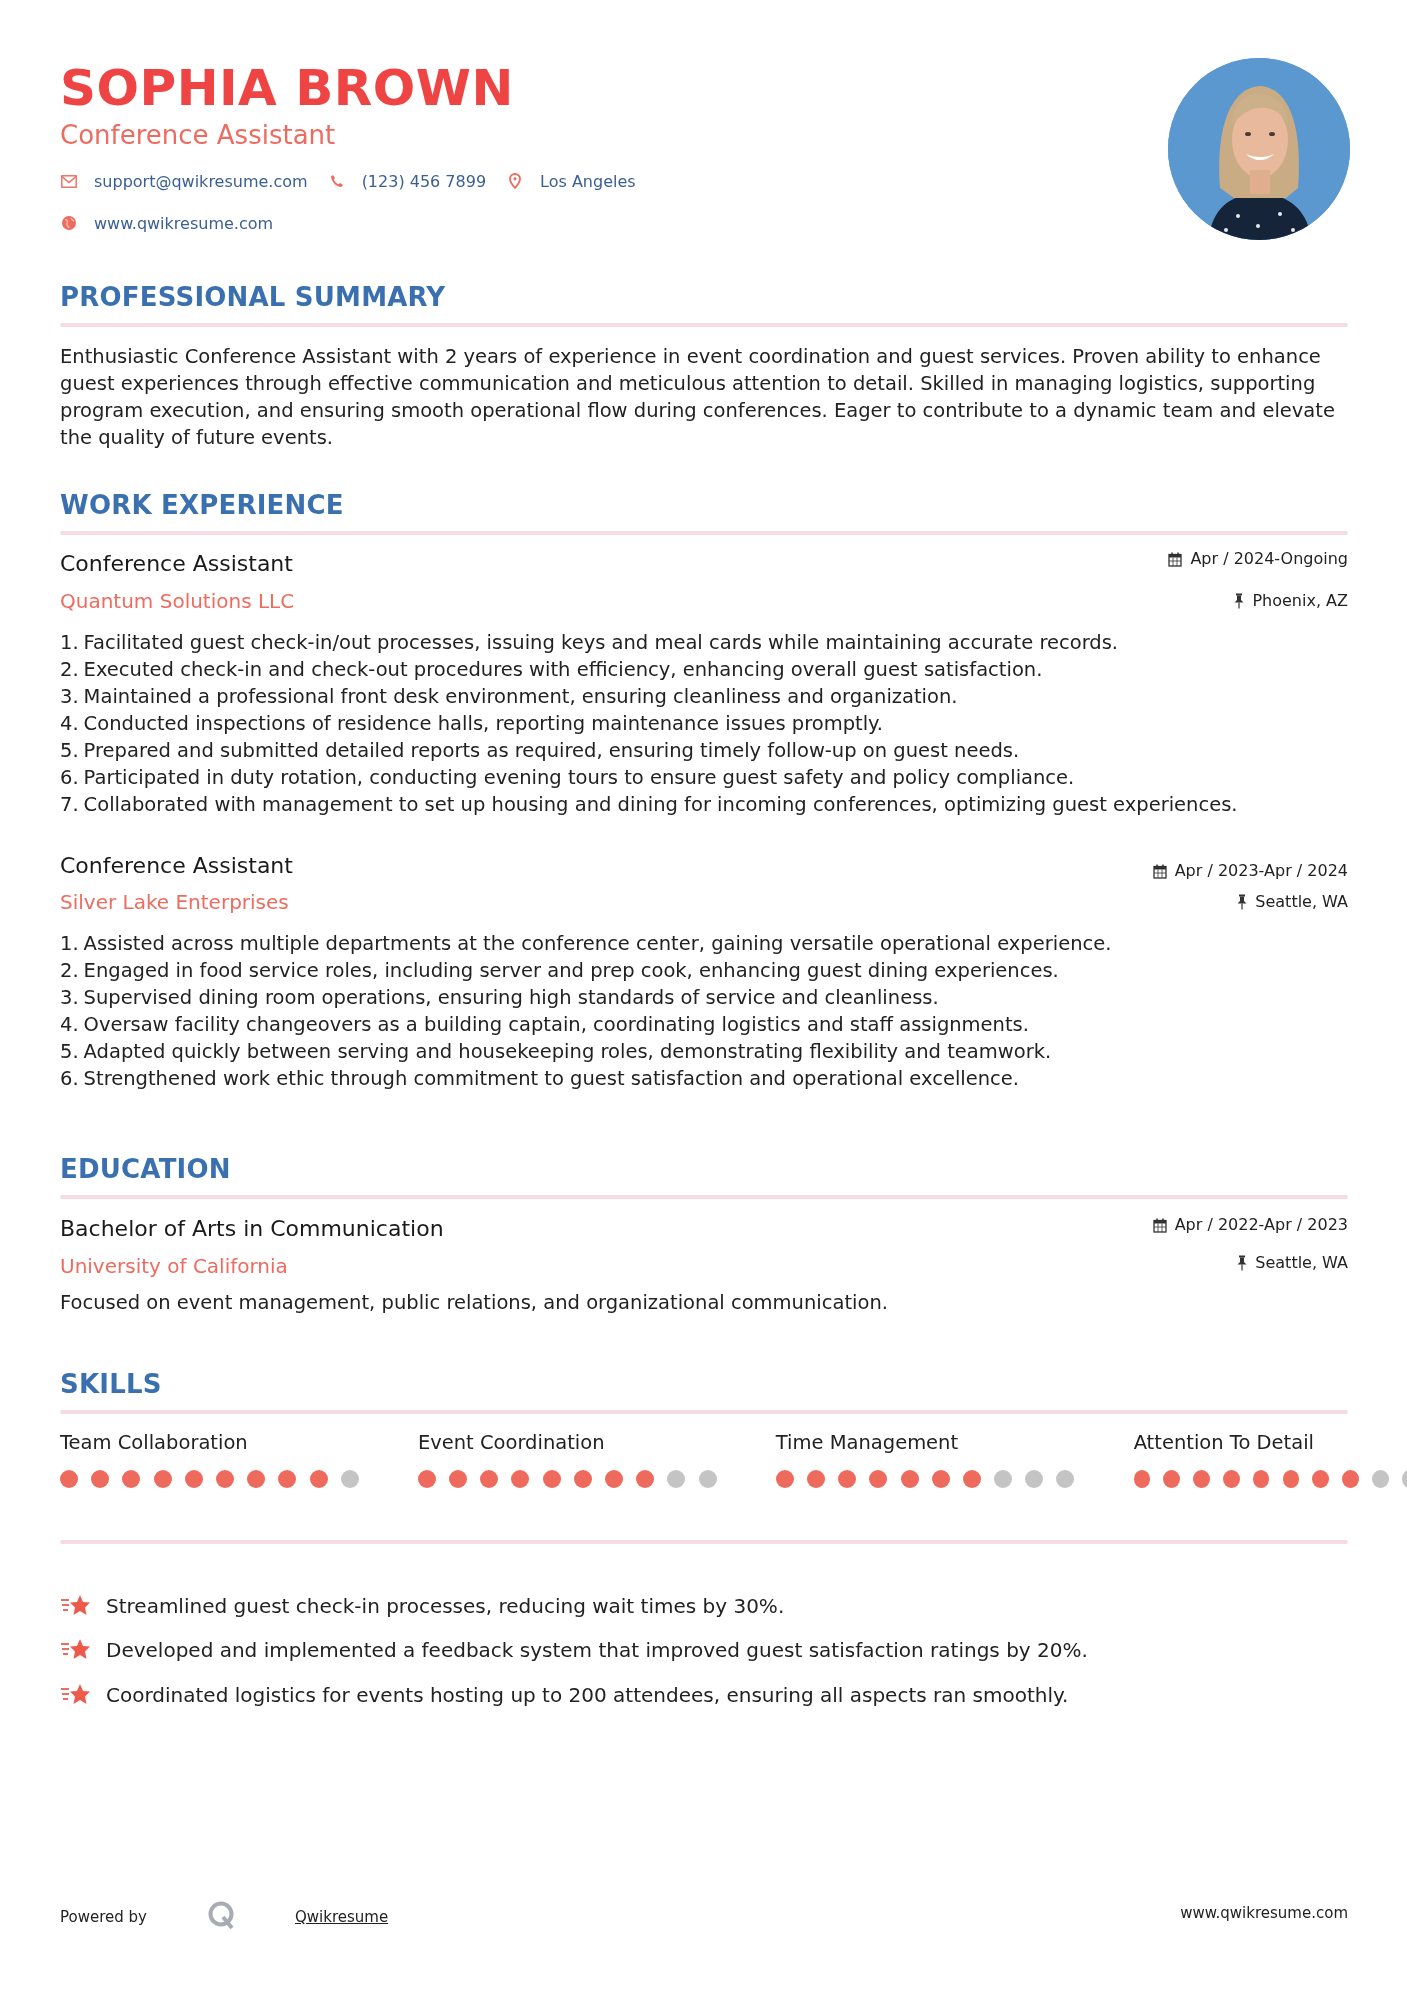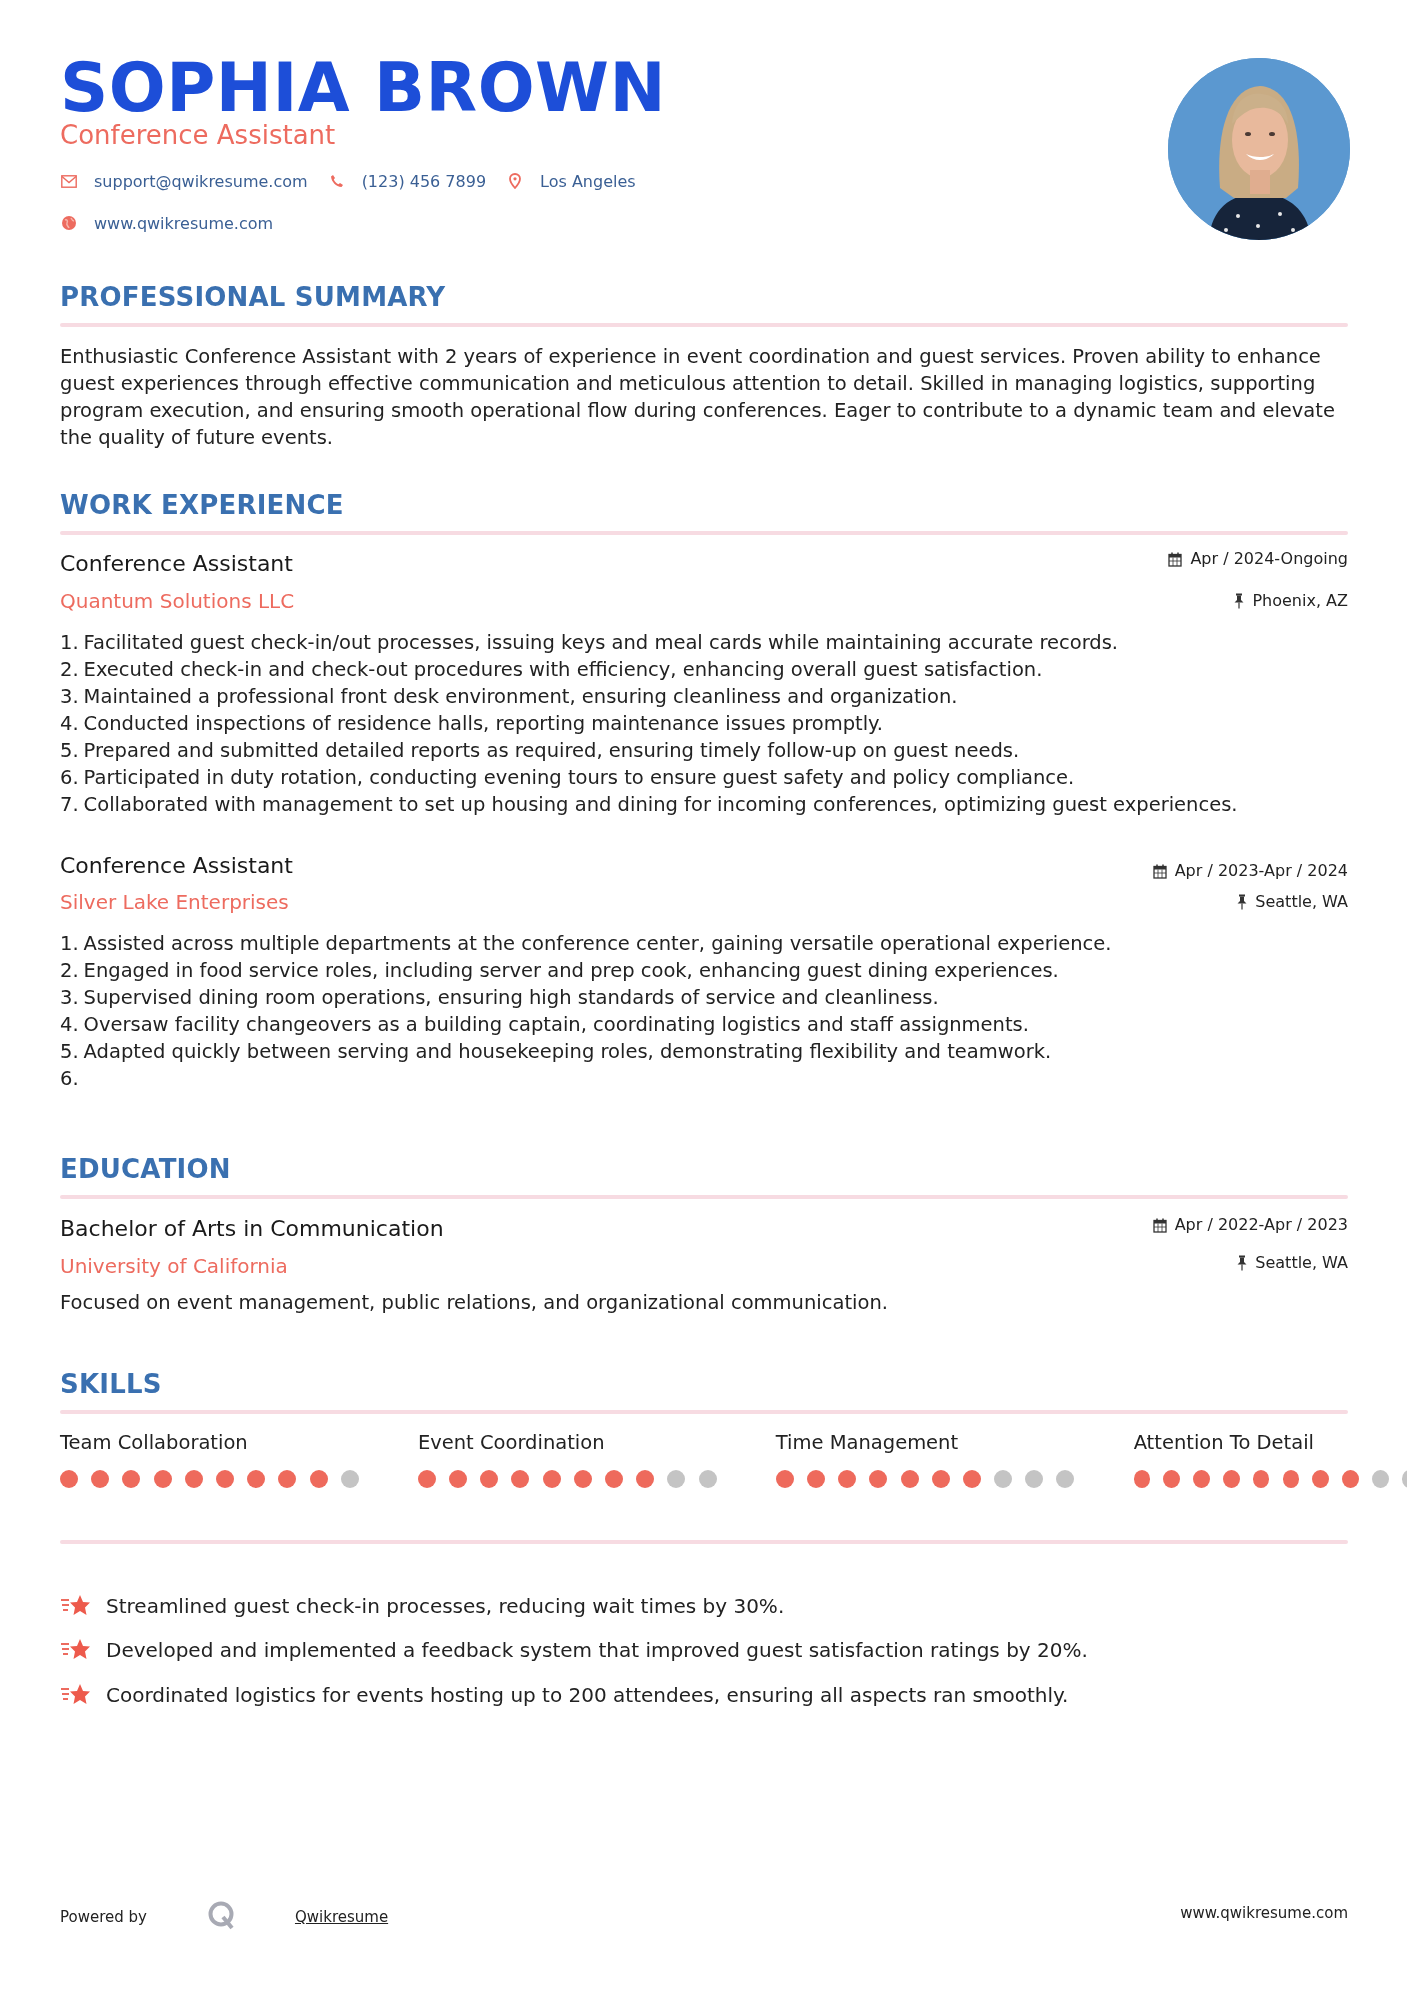--- a/index.html
+++ b/index.html
@@ -1,21 +1,21 @@
 <!DOCTYPE html>
 <html><head>
 <meta charset="utf-8">
 <style>
   * { margin: 0; padding: 0; box-sizing: border-box; }
   html, body { width: 1407px; height: 1990px; background: #ffffff; }
   body { font-family: "DejaVu Sans", "Liberation Sans", sans-serif; color: #222; position: relative; overflow: hidden; }
   .page { position: absolute; left: 60px; top: 0; width: 1288px; }
 
   
-  .name { position: absolute; top: 60px; left: 0; font-size: 67px; font-weight: bold; color: #1d4ed8; letter-spacing: 0.5px; line-height: 56px; }
+  .name { position: absolute; top: 60px; left: 0; font-size: 50px; font-weight: bold; color: #ef4444; letter-spacing: 0.5px; line-height: 56px; }
   .job-title { position: absolute; top: 119px; left: 0; font-size: 26px; color: #ed6b5f; line-height: 32px; }
   .contact-row { position: absolute; left: 0; display: flex; align-items: center; font-size: 16px; color: #3a5f94; }
   .contact-row.r1 { top: 172px; }
   .contact-row.r2 { top: 214px; }
   .contact-item { display: flex; margin-right: 20px; }
   .contact-item .ic { width: 18px; height: 18px; margin-right: 16px; display: inline-flex; align-items: center; justify-content: center; }
   .photo { position: absolute; left: 1108px; top: 58px; width: 182px; height: 182px; border-radius: 50%; background: #5b98d0; overflow: hidden; }
 
   
   .section-head { position: absolute; left: 0; width: 1288px; }
@@ -231,20 +231,21 @@
     <li>
         <span class="num">4.</span>
         <span>Oversaw facility changeovers as a building captain, coordinating logistics and staff assignments.</span>
       </li>
     <li>
         <span class="num">5.</span>
         <span>Adapted quickly between serving and housekeeping roles, demonstrating flexibility and teamwork.</span>
       </li>
     <li>
         <span class="num">6.</span>
+        <span>Strengthened work ethic through commitment to guest satisfaction and operational excellence.</span>
       </li>
   </ul>
 
   <div class="section-head" style="top:1153px;">
     <div class="title">EDUCATION</div>
     <div class="rule"></div>
   </div>
   <div class="entry-title" style="top:1215px;">Bachelor of Arts in Communication</div>
   <div class="entry-org" style="top:1253px;">University of California</div>
   <div class="meta" style="top:1214px;">

